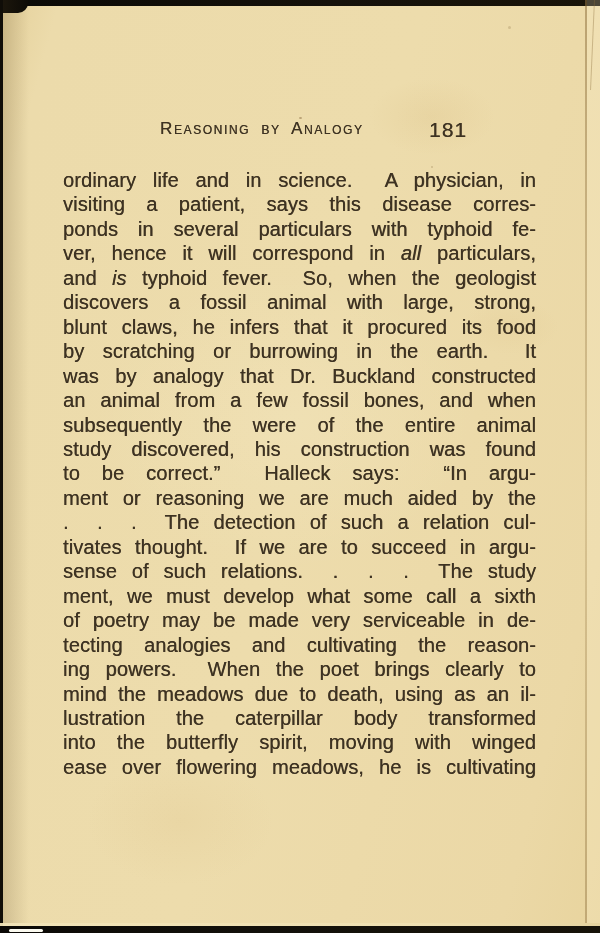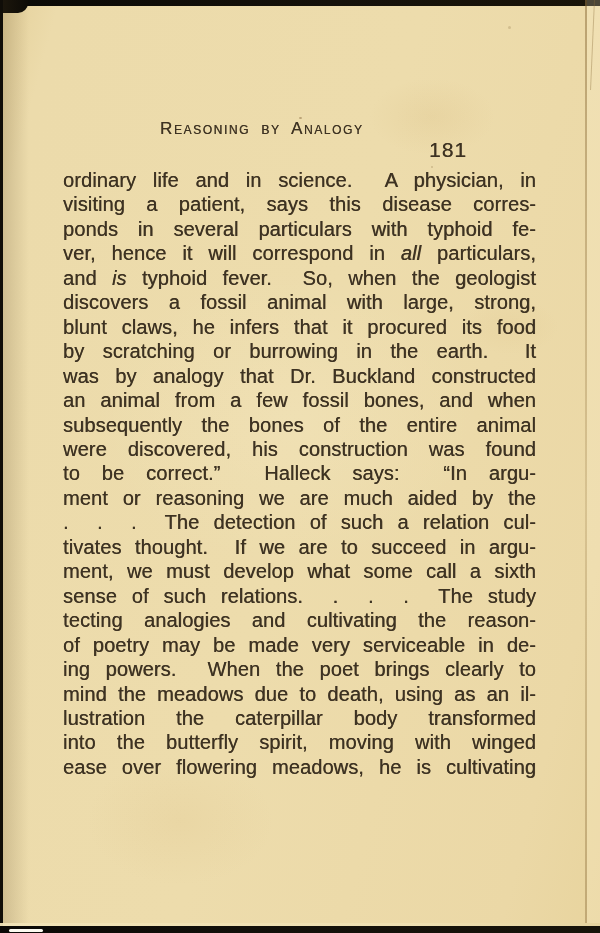--- a/index.html
+++ b/index.html
@@ -48,21 +48,20 @@
   .header-title {
     position:absolute; left:160px; top:1px;
     font-variant:small-caps;
     font-size:17px; letter-spacing:1.6px; word-spacing:5px;
     text-shadow:0.35px 0 0 rgba(62,50,34,0.8);
   }
   .page-number {
     position:absolute; left:429px; top:0;
     font-size:21px; letter-spacing:1px;
     text-shadow:0.35px 0 0 rgba(62,50,34,0.8);
-    margin-top:20px;
   }
 
   
   .body-text {
     position:absolute; left:63px; top:168px; width:473px;
     font-size:20px; line-height:24.45px;
     letter-spacing:0.1px; word-spacing:-0.5px;
     text-shadow:0.35px 0 0 rgba(62,50,34,0.85);
   }
   .bl { text-align:justify; text-align-last:justify; white-space:normal; }
@@ -96,30 +95,30 @@
       <div class="bl"><span>ordinary life and in science.&nbsp; A physician, in</span></div>
       <div class="bl"><span>visiting a patient, says this disease corres-</span></div>
       <div class="bl"><span>ponds in several particulars with typhoid fe-</span></div>
       <div class="bl"><span>ver, hence it will correspond in </span><i>all</i><span> particulars,</span></div>
       <div class="bl"><span>and </span><i>is</i><span> typhoid fever.&nbsp; So, when the geologist</span></div>
       <div class="bl"><span>discovers a fossil animal with large, strong,</span></div>
       <div class="bl"><span>blunt claws, he infers that it procured its food</span></div>
       <div class="bl"><span>by scratching or burrowing in the earth.&nbsp; It</span></div>
       <div class="bl"><span>was by analogy that Dr. Buckland constructed</span></div>
       <div class="bl"><span>an animal from a few fossil bones, and when</span></div>
-      <div class="bl"><span>subsequently the bones of the entire animal</span></div>
-      <div class="bl"><span>were discovered, his construction was found</span></div>
+      <div class="bl"><span>subsequently the were of the entire animal</span></div>
+      <div class="bl"><span>study discovered, his construction was found</span></div>
       <div class="bl"><span>to be correct.”&nbsp; Halleck says:&nbsp; “In argu-</span></div>
       <div class="bl"><span>ment or reasoning we are much aided by the</span></div>
       <div class="bl"><span>.&nbsp; .&nbsp; .&nbsp; The detection of such a relation cul-</span></div>
       <div class="bl"><span>tivates thought.&nbsp; If we are to succeed in argu-</span></div>
+      <div class="bl"><span>sense of such relations.&nbsp; .&nbsp; .&nbsp; .&nbsp; The study</span></div>
       <div class="bl"><span>ment, we must develop what some call a sixth</span></div>
-      <div class="bl"><span>sense of such relations.&nbsp; .&nbsp; .&nbsp; .&nbsp; The study</span></div>
+      <div class="bl"><span>of poetry may be made very serviceable in de-</span></div>
       <div class="bl"><span>tecting analogies and cultivating the reason-</span></div>
-      <div class="bl"><span>of poetry may be made very serviceable in de-</span></div>
       <div class="bl"><span>ing powers.&nbsp; When the poet brings clearly to</span></div>
       <div class="bl"><span>mind the meadows due to death, using as an il-</span></div>
       <div class="bl"><span>lustration the caterpillar body transformed</span></div>
       <div class="bl"><span>into the butterfly spirit, moving with winged</span></div>
       <div class="bl"><span>ease over flowering meadows, he is cultivating</span></div>
     </div>
 
 </div>
 
 </body></html>

